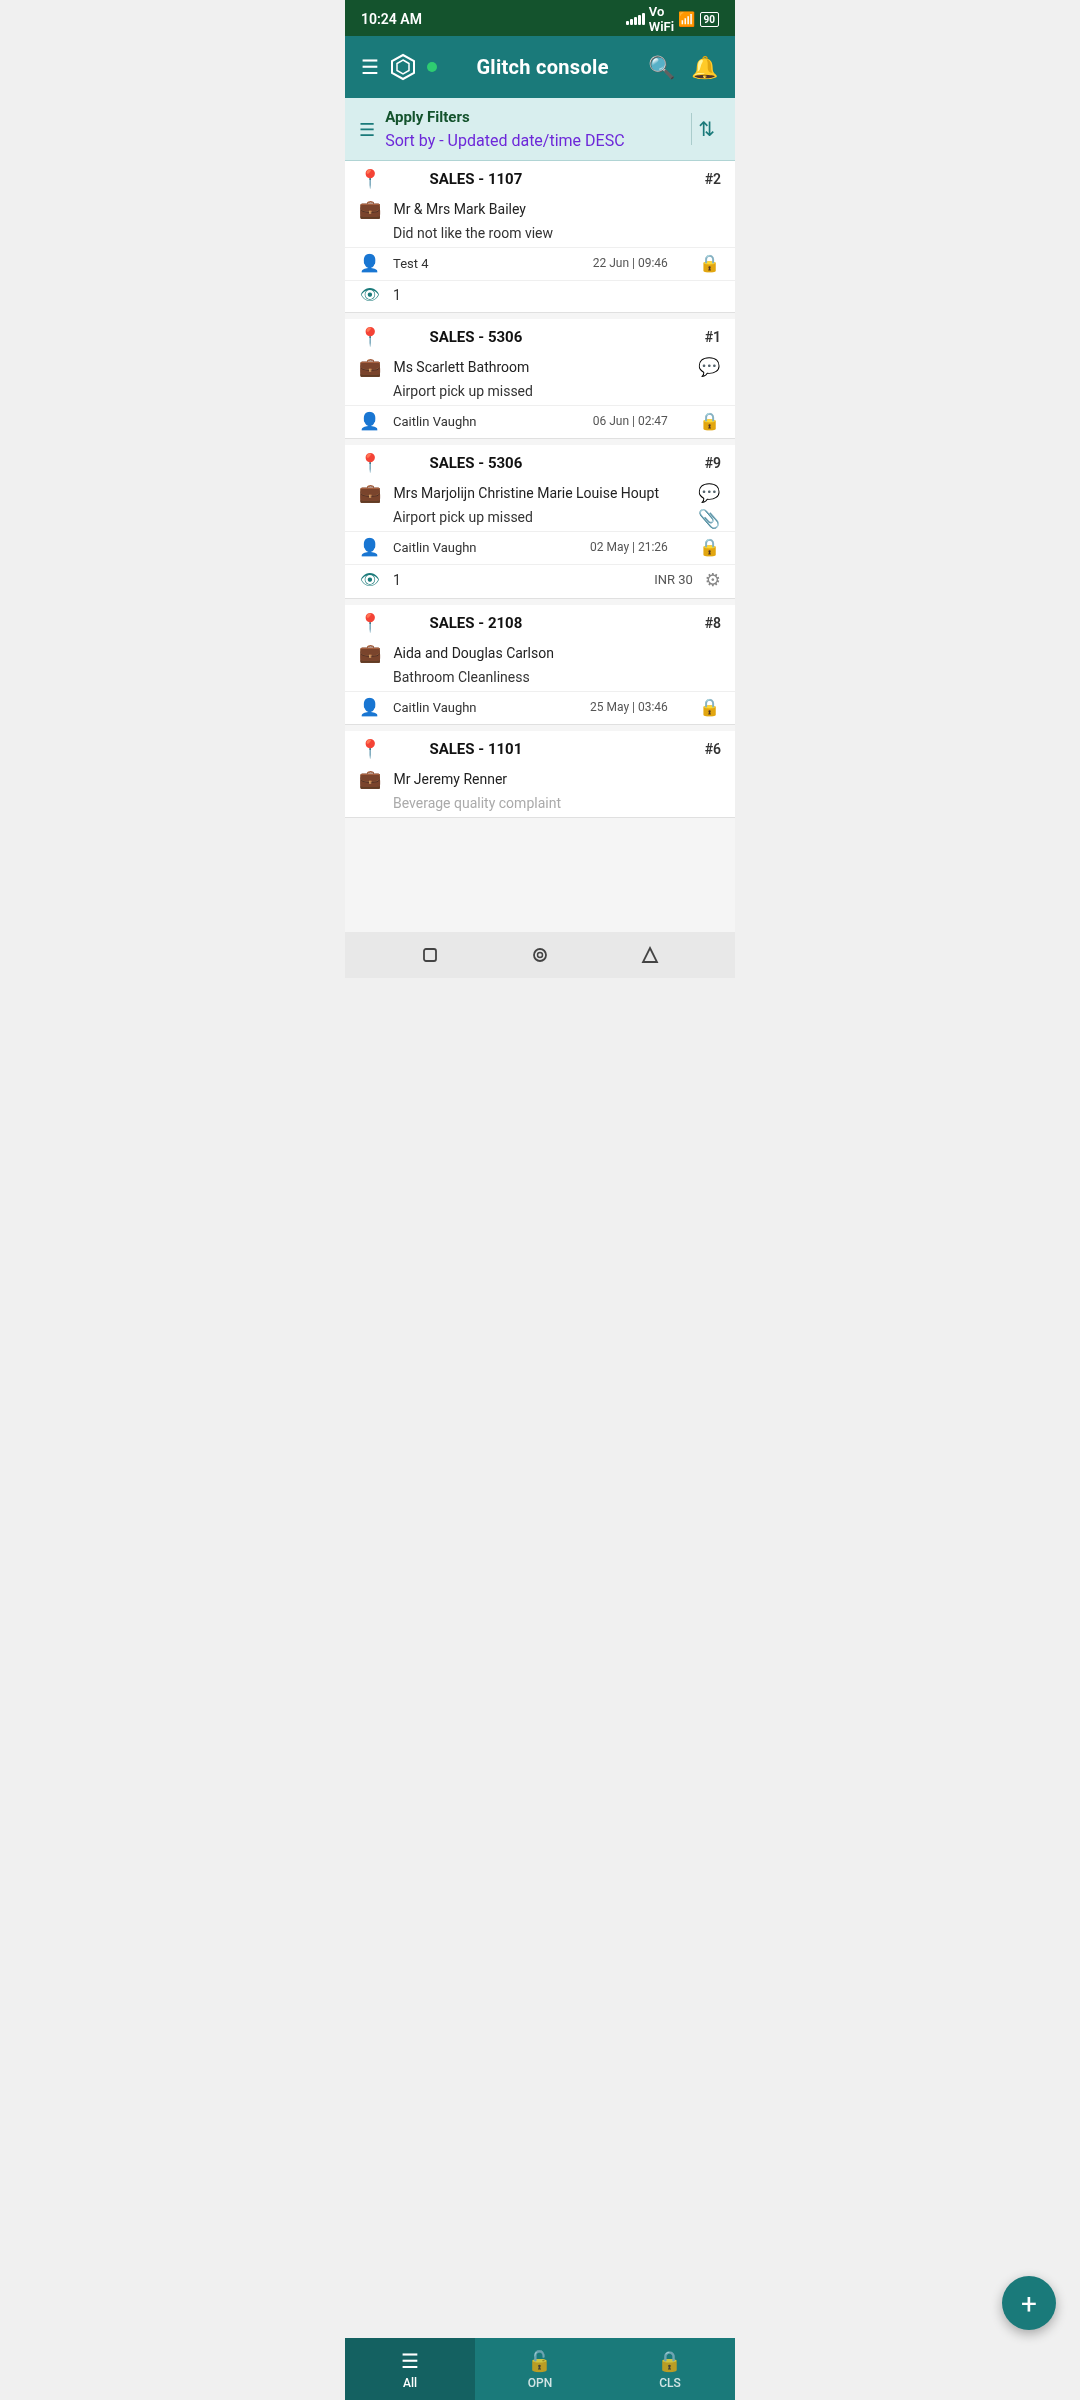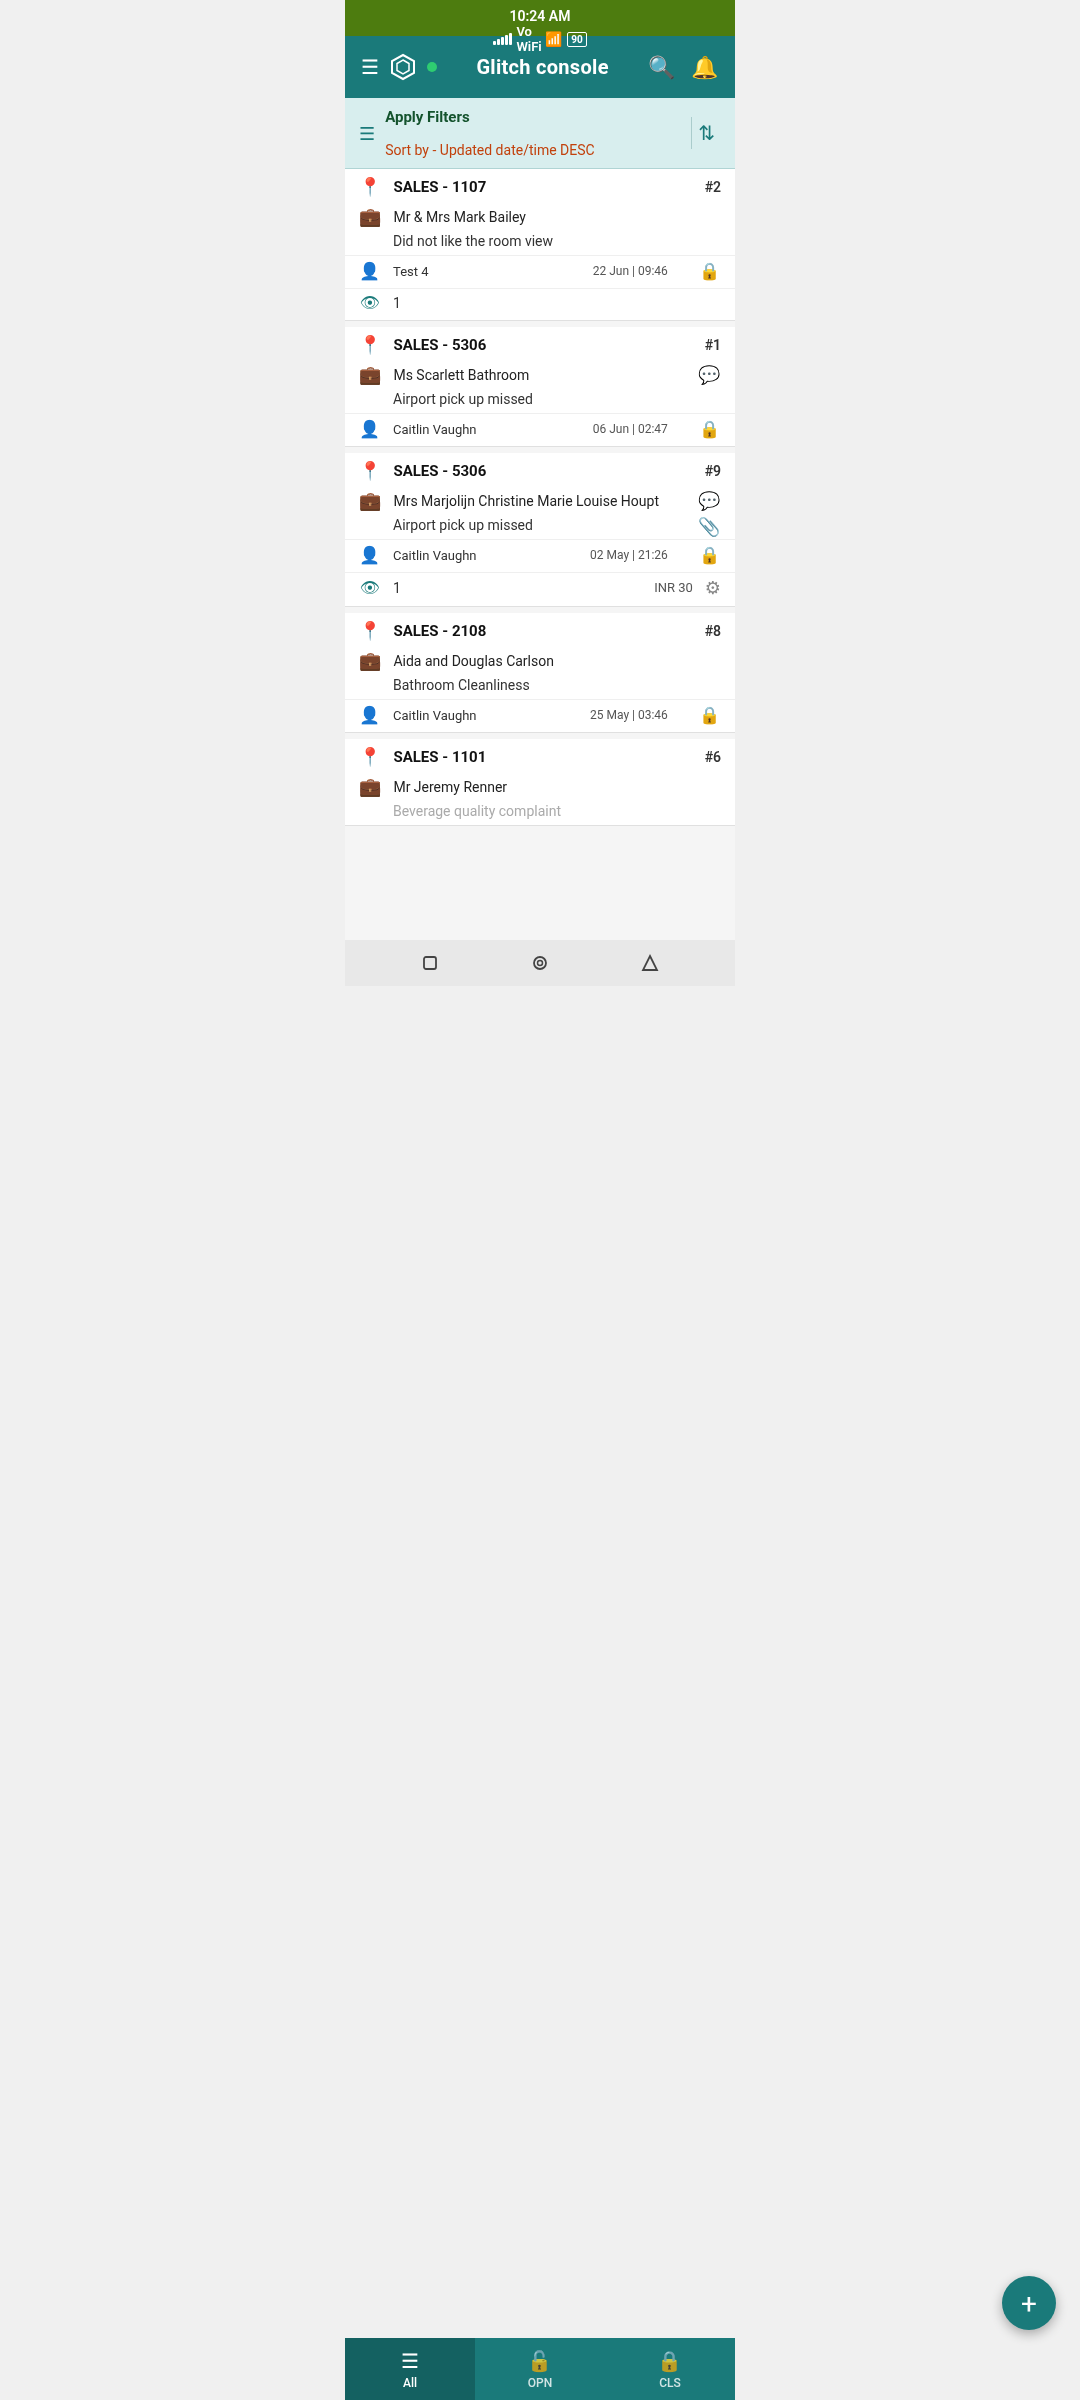--- a/index.html
+++ b/index.html
@@ -9,28 +9,27 @@
       font-family: 'Roboto', Arial, sans-serif;
       background: #f0f0f0;
       width: 390px;
       margin: 0 auto;
       position: relative;
       overflow-x: hidden;
     }
 
     
     .status-bar {
-      background: #4d7c0f;
+      background: #14532d;
       color: white;
       display: flex;
       justify-content: space-between;
       align-items: center;
       padding: 8px 16px 6px;
       height: 36px;
-      flex-direction: column;
     }
     .status-time {
       font-size: 14px;
       font-weight: 600;
     }
     .status-icons {
       display: flex;
       align-items: center;
       gap: 4px;
       font-size: 11px;
@@ -121,23 +120,23 @@
       color: #1a7a7a;
       font-size: 18px;
     }
     .filter-text-block {}
     .filter-title {
       color: #14532d;
       font-size: 15px;
       font-weight: 700;
     }
     .filter-subtitle {
-      color: #c2410c;
-      font-size: 14px;
-      margin-top: 16px;
+      color: #6d28d9;
+      font-size: 16px;
+      margin-top: 5px;
     }
     .sort-icon {
       color: #1a7a7a;
       font-size: 20px;
       cursor: pointer;
       padding: 4px 6px;
       border-left: 1px solid #aacccc;
     }
 
     
@@ -165,20 +164,21 @@
     }
     .card-row-text {
       flex: 1;
       font-size: 14px;
       color: #222;
     }
     .card-row-text.bold {
       font-weight: 700;
       font-size: 15px;
       color: #111;
+      margin-left: 36px;
     }
     .card-row-badge {
       color: #333;
       font-size: 14px;
       font-weight: 600;
     }
     .card-issue-text {
       padding: 4px 14px 6px 48px;
       font-size: 14px;
       color: #333;

